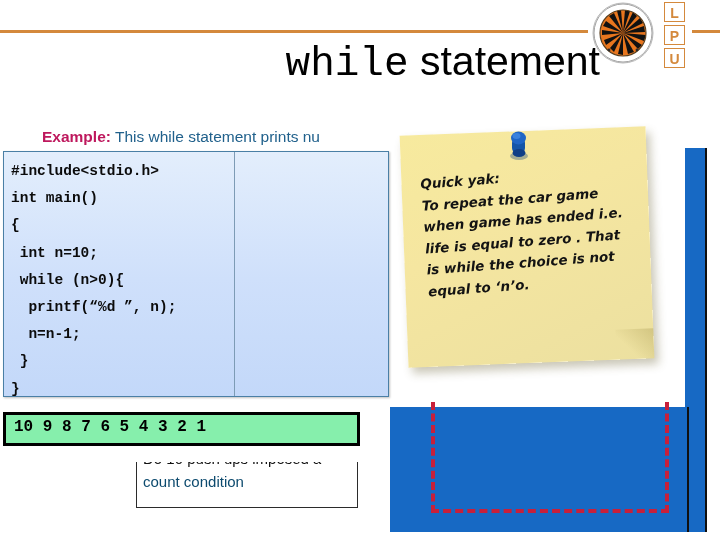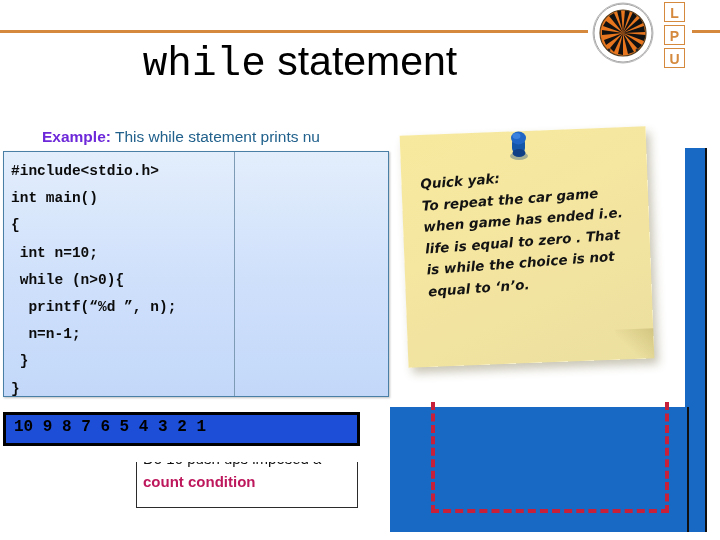--- a/index.html
+++ b/index.html
@@ -77,21 +77,21 @@
     text-align: center;
     box-sizing: border-box;
   }
 
   
   .title {
     position: absolute;
     left: 0;
     top: 38px;
     width: 600px;
-    text-align: center;
+    text-align: right;
     white-space: nowrap;
   }
   .title .mono {
     font-family: "Liberation Mono", "DejaVu Sans Mono", monospace;
     font-size: 41px;
     color: #000000;
     letter-spacing: 0px;
   }
   .title .sans {
     font-family: "Liberation Sans", sans-serif;
@@ -104,21 +104,21 @@
   .example-line {
     position: absolute;
     left: 42px;
     top: 128px;
     font-size: 15.5px;
     color: #21618c;
     white-space: nowrap;
   }
   .example-line .lbl {
     font-weight: bold;
-    color: #6d28d9;
+    color: #be185d;
   }
 
   
   .code-box {
     position: absolute;
     left: 3px;
     top: 151px;
     width: 386px;
     height: 246px;
     box-sizing: border-box;
@@ -148,21 +148,21 @@
 
   
   .output-box {
     position: absolute;
     left: 3px;
     top: 412px;
     width: 357px;
     height: 34px;
     box-sizing: border-box;
     border: 3px solid #000000;
-    background: #1d4ed8;
+    background: #86efac;
   }
   .output-text {
     position: absolute;
     left: 8px;
     top: 3px;
     font-family: "Liberation Mono", "DejaVu Sans Mono", monospace;
     font-size: 16px;
     font-weight: bold;
     color: #000000;
     white-space: pre;
@@ -189,23 +189,22 @@
     font-size: 15px;
     color: #111111;
     white-space: nowrap;
     clip-path: inset(12px 0 0 0);
   }
   .note-box-line2 {
     position: absolute;
     left: 6px;
     top: 11px;
     font-size: 15px;
-    color: #be185d;
-    white-space: nowrap;
-    font-weight: bold;
+    color: #0c4a6e;
+    white-space: nowrap;
   }
 
   
   .blue-bar-right {
     position: absolute;
     left: 685px;
     top: 148px;
     width: 20px;
     height: 384px;
     background: #1769c4;

